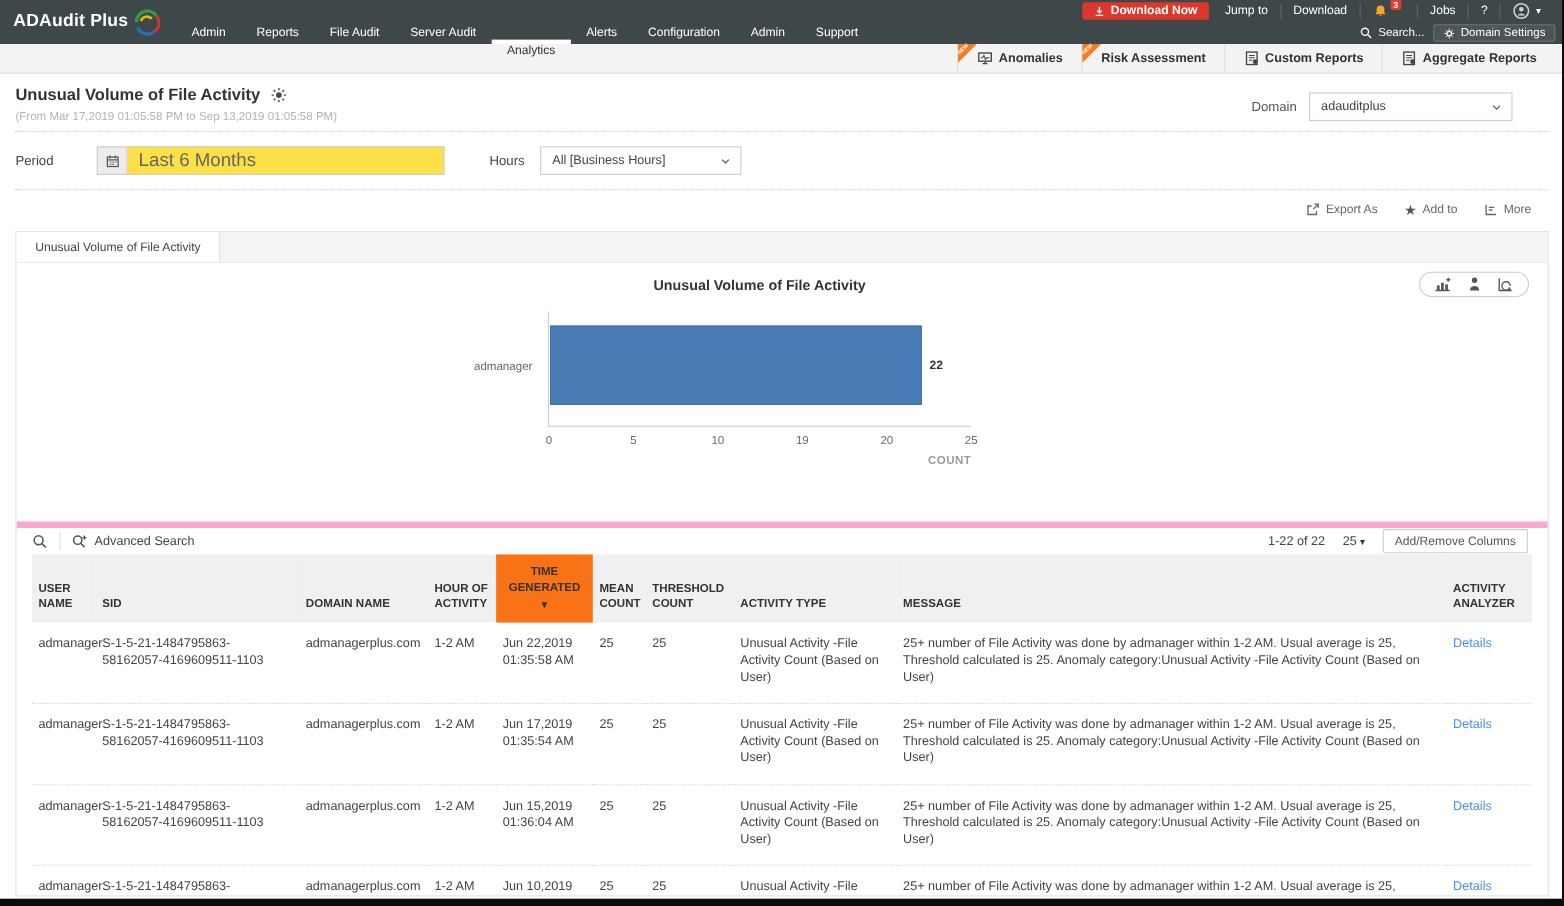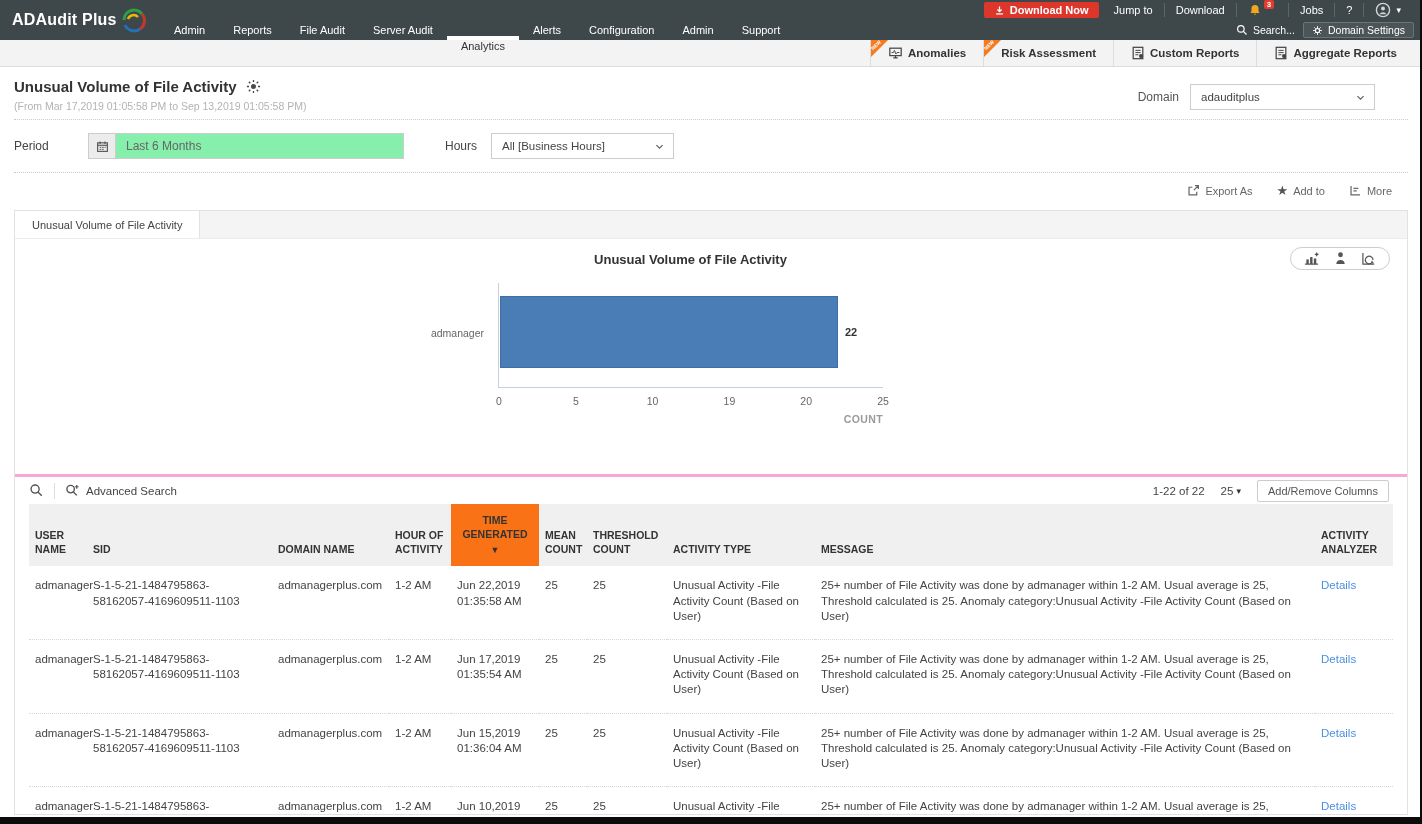--- a/index.html
+++ b/index.html
@@ -38,21 +38,21 @@
   .ptitle { display:flex; align-items:center; gap:9px; font-size:15px; font-weight:bold; color:#333; }
   .subtitle { font-size:10.5px; color:#b3b3b3; margin-top:5px; }
   .domainrow { display:flex; align-items:center; gap:11px; font-size:12px; color:#555; margin:6px 33px 0 0; align-self:flex-start; }
   .selectbox { display:flex; align-items:center; justify-content:space-between; border:1px solid #ccc; background:#fff; height:26px; padding:0 8px 0 10px; font-size:11.5px; color:#444; cursor:pointer; }
   .dom-select { width:185px; }
 
   .filterrow { display:flex; align-items:center; padding:13px 0; border-bottom:1px dotted #ccc; }
   .flabel { font-size:12px; color:#444; }
   .period-label { width:74px; }
   .cal-btn { width:28px; height:26px; background:#ececec; border:1px solid #ccc; display:flex; align-items:center; justify-content:center; cursor:pointer; color:#555; }
-  .period-input { width:288px; height:26px; border:1px solid #ccc; border-left:none; background:#86efac; display:flex; align-items:center; padding:0 10px; font-size:12px; color:#666; }
+  .period-input { width:288px; height:26px; border:1px solid #ccc; border-left:none; background:#fde047; display:flex; align-items:center; padding:0 10px; font-size:17px; color:#666; }
   .hours-label { margin:0 14px 0 41px; }
   .hours-select { width:183px; }
 
   .exportrow { display:flex; justify-content:flex-end; align-items:center; gap:24px; padding:11px 16px 9px 0; font-size:11px; color:#666; }
   .exp-item { display:flex; align-items:center; gap:5px; cursor:pointer; }
 
   
   .card { margin:4px 14px 0; border:1px solid #e2e2e2; height:605px; overflow:hidden; background:#fff; }
   .tabbar { height:28px; background:#f4f4f4; border-bottom:1px solid #ececec; display:flex; }
   .tab-active { background:#fff; border-right:1px solid #e2e2e2; line-height:28px; padding:0 17px; font-size:11px; color:#444; cursor:pointer; }
@@ -65,21 +65,21 @@
   .plot { position:absolute; left:483px; top:44px; width:385px; height:105px; border-left:1px solid #c6d0da; border-bottom:1px solid #c6d0da; }
   .barrow { position:absolute; left:1px; top:13px; height:72px; width:100%; display:flex; align-items:center; }
   .bar { height:100%; background:#4a7db6; border:1px solid #3e6da8; }
   .bar-val { margin-left:7px; font-size:11px; font-weight:bold; color:#333; }
   .cat-label { position:absolute; right:calc(100% + 15px); top:44px; font-size:10.5px; color:#666; white-space:nowrap; }
   .xticks { position:absolute; left:0; top:112px; width:100%; height:14px; }
   .xticks .tick { position:absolute; transform:translateX(-50%); font-size:10.5px; color:#666; }
   .xlabel { position:absolute; right:0; top:130px; font-size:10.5px; font-weight:bold; color:#9a9a9a; letter-spacing:.4px; }
 
   
-  .tbl-toolbar { border-top:3px solid #f9a8d4; height:30px; display:flex; align-items:center; padding:0 18px 0 14px; }
+  .tbl-toolbar { border-top:6px solid #f9a8d4; height:30px; display:flex; align-items:center; padding:0 18px 0 14px; }
   .tt-div { width:1px; height:16px; background:#ddd; margin:0 10px; }
   .adv-search { display:flex; align-items:center; gap:6px; font-size:11.5px; color:#444; cursor:pointer; }
   .tt-right { margin-left:auto; display:flex; align-items:center; gap:16px; font-size:11.5px; color:#444; }
   .psize { display:flex; align-items:center; gap:3px; cursor:pointer; }
   .addrem-btn { border:1px solid #ccc; background:#fff; border-radius:2px; padding:4px 10px; font-size:11px; color:#555; cursor:pointer; font-family:inherit; }
 
   
   table { width:calc(100% - 28px); margin:0 14px; border-collapse:collapse; table-layout:fixed; }
   thead th { background:#f0f0f0; text-align:left; vertical-align:bottom; font-size:10.5px; font-weight:bold; color:#333; padding:9px 6px 10px; line-height:1.35; }
   thead th.sorted { background:#f97316;text-align:center; }

